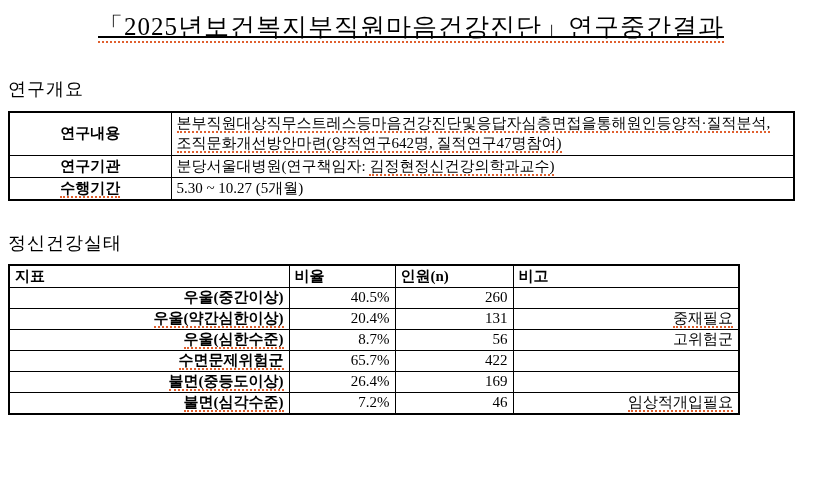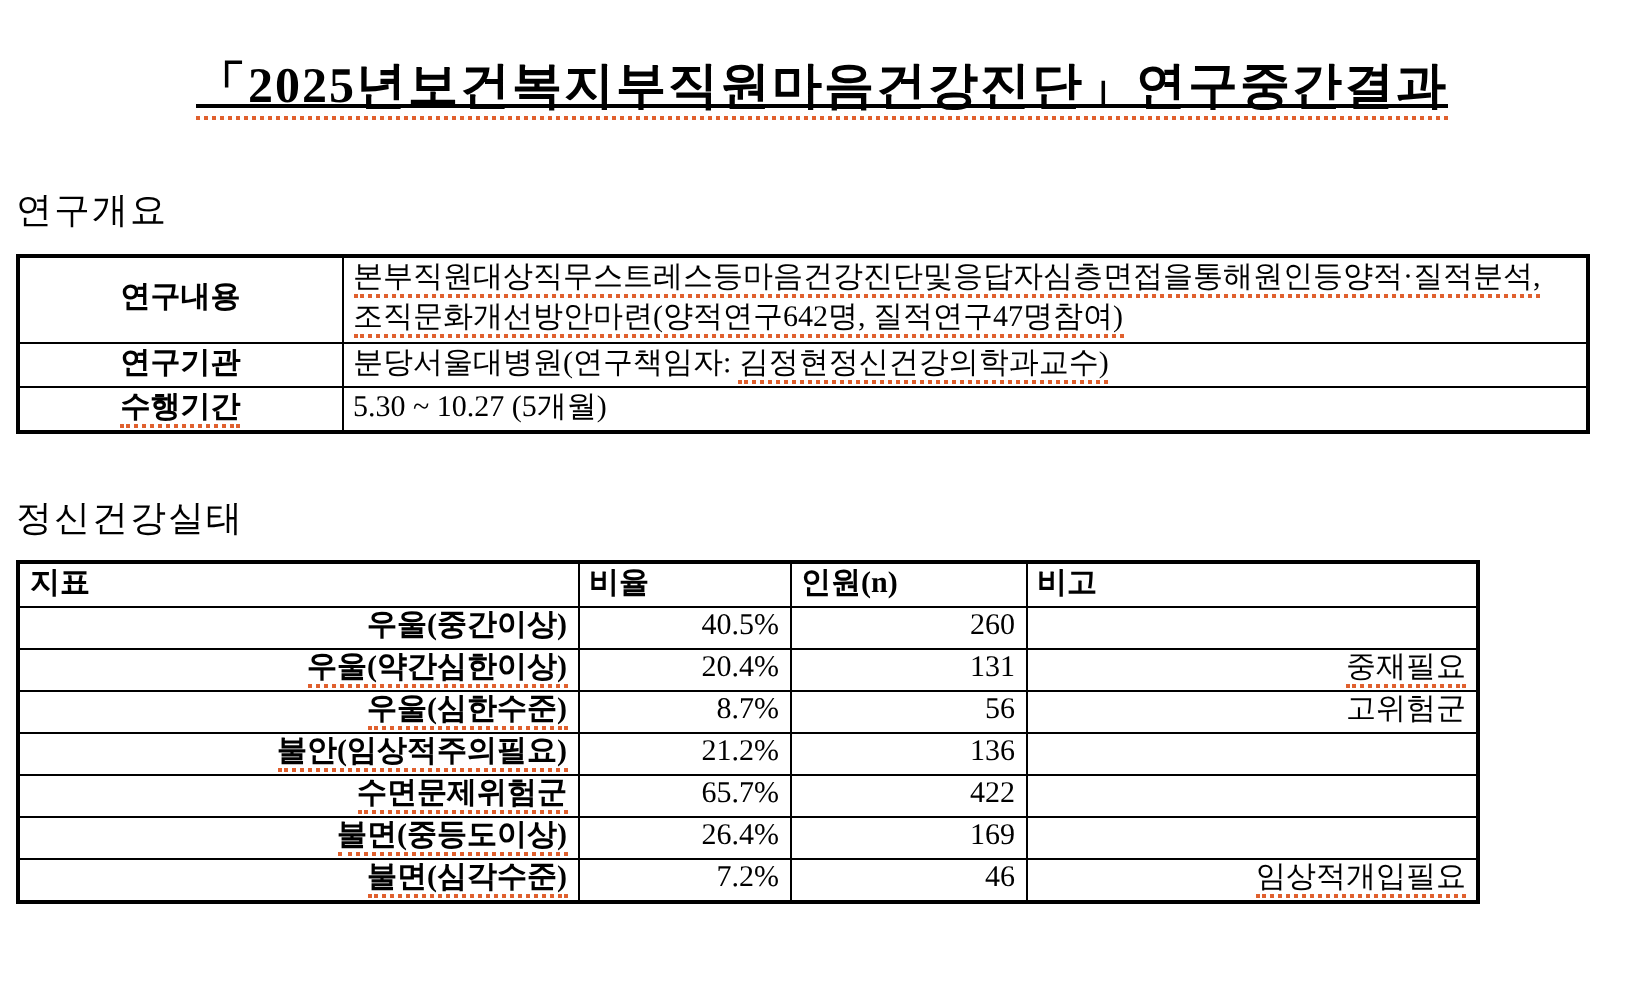--- a/index.html
+++ b/index.html
@@ -4,22 +4,22 @@
 <style>
   html,body{margin:0;padding:0;}
   body{
     width:822px;height:494px;overflow:hidden;background:#ffffff;
     font-family:"Liberation Serif","DejaVu Serif",serif;
     color:#000;
   }
   .page{position:relative;width:822px;height:494px;}
 
   .doc-title{
-    margin:26px 0 0 0;text-align:center;
-    font-size:25px;font-weight:bold;letter-spacing:1px;
+    margin:10px 0 0 0;text-align:center;
+    font-size:25px;font-weight:normal;letter-spacing:1px;
   }
   .doc-title .title-text{
     text-decoration:underline;
     text-decoration-thickness:2px;
     border-bottom:2px dotted var(--squiggle);
     padding-bottom:1px;
   }
 
   .sec-heading{
     margin:0;font-weight:normal;font-size:18px;letter-spacing:1px;
@@ -109,26 +109,20 @@
       <td>131</td>
       <td><span class="sq">중재필요</span></td>
     </tr>
     <tr>
       <td class="ind"><span class="sq">우울(심한수준)</span></td>
       <td>8.7%</td>
       <td>56</td>
       <td>고위험군</td>
     </tr>
     <tr>
-      <td class="ind"><span class="sq">불안(임상적주의필요)</span></td>
-      <td>21.2%</td>
-      <td>136</td>
-      <td></td>
-    </tr>
-    <tr>
       <td class="ind"><span class="sq">수면문제위험군</span></td>
       <td>65.7%</td>
       <td>422</td>
       <td></td>
     </tr>
     <tr>
       <td class="ind"><span class="sq">불면(중등도이상)</span></td>
       <td>26.4%</td>
       <td>169</td>
       <td></td>

